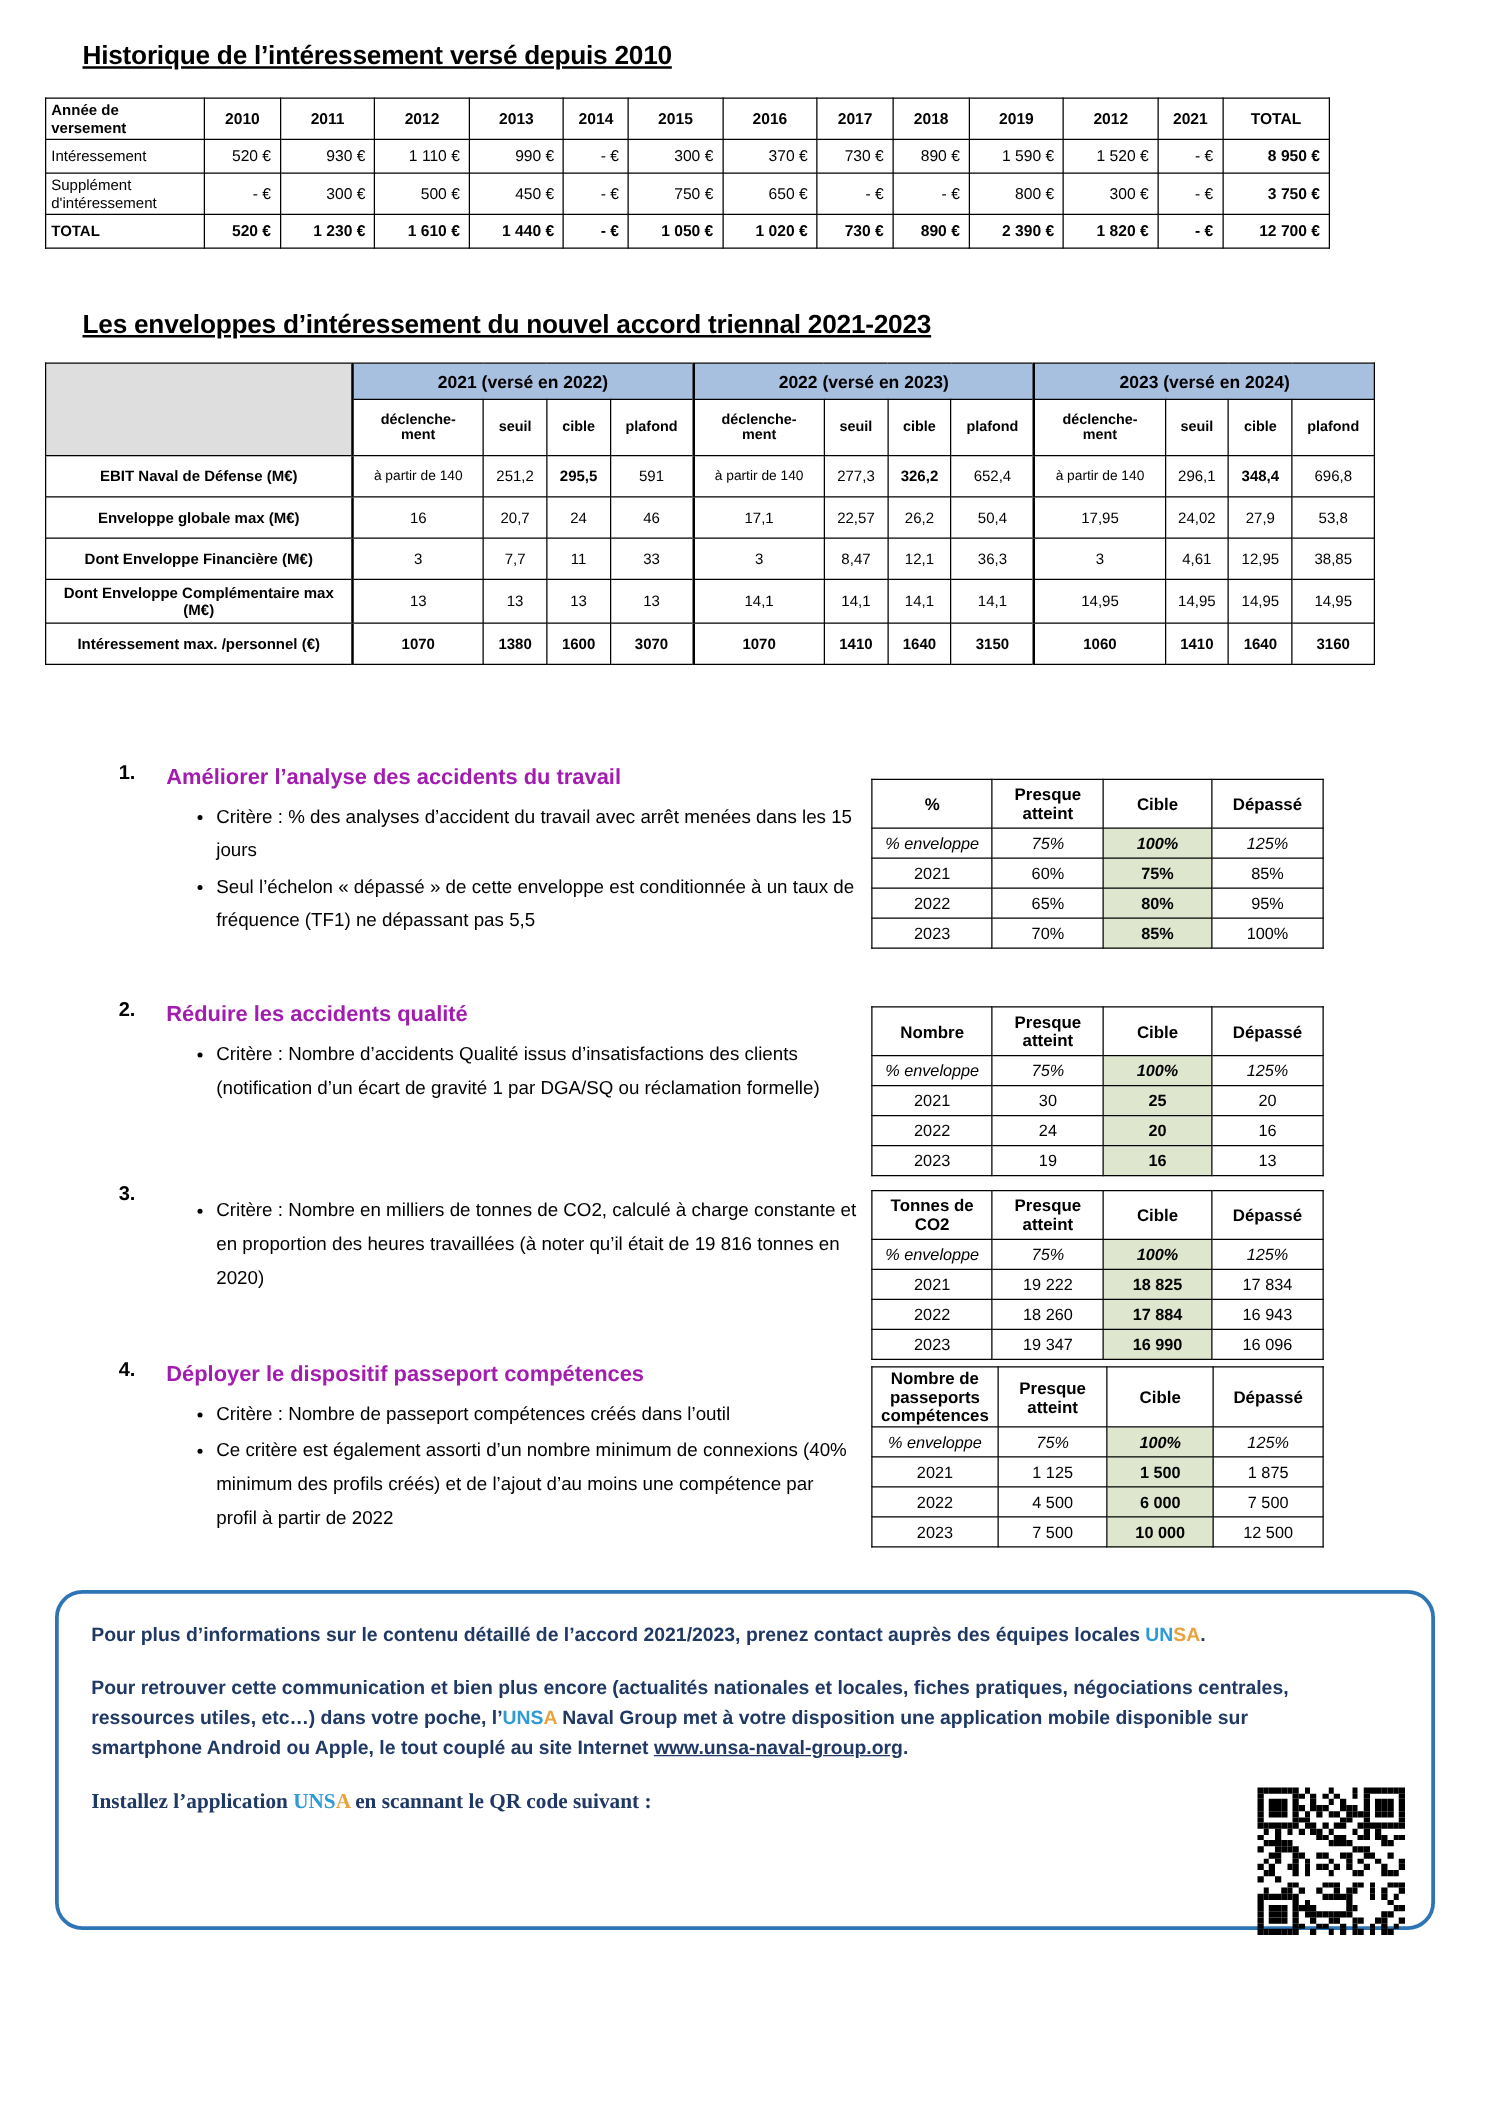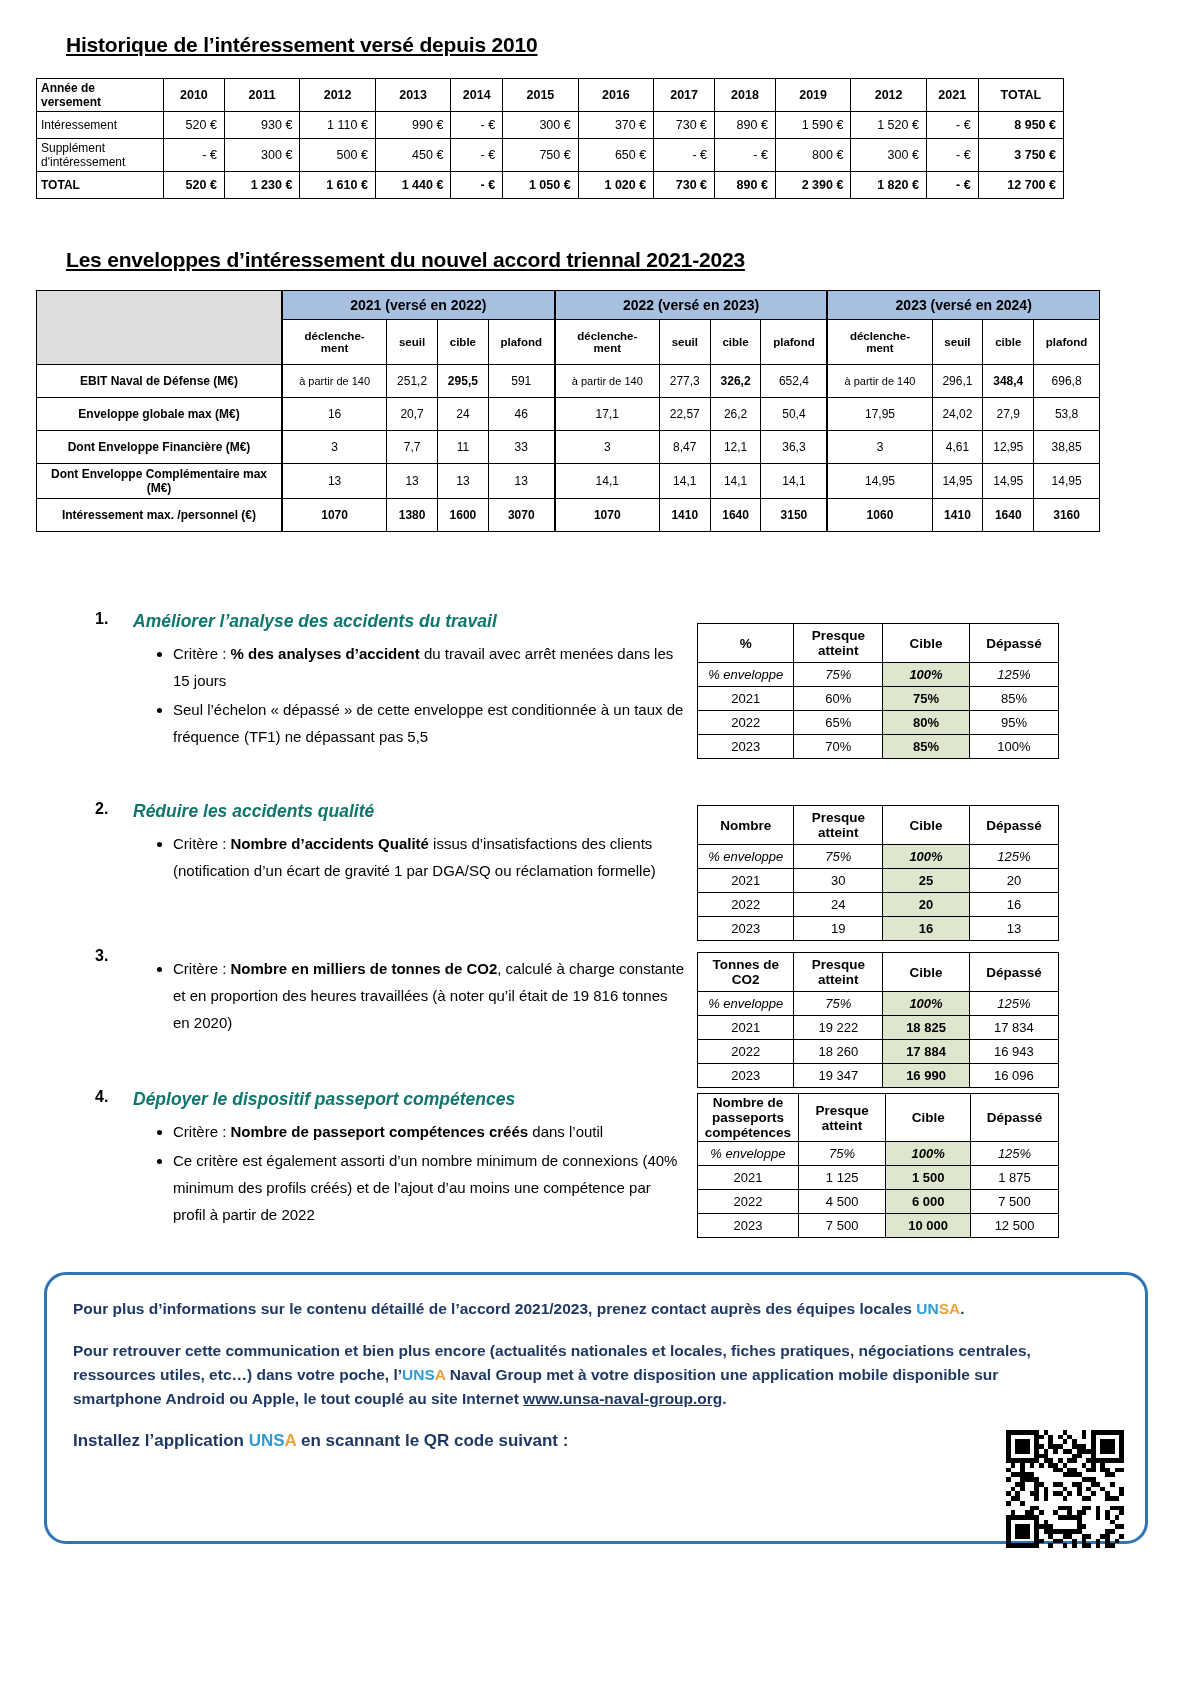--- a/index.html
+++ b/index.html
@@ -120,36 +120,35 @@
     left: 0;
     top: 0;
     font-size: 16px;
     font-weight: bold;
     color: #000;
     width: 26px;
   }
   .crit-head {
     font-size: 17.5px;
     font-weight: bold;
-    color: #0f766e;
+    color: #a21caf;
     margin-left: 38px;
     line-height: 22px;
-    font-style: italic;
   }
   ul.crit-bullets {
     margin: 8px 0 0 60px;
     padding: 0 0 0 18px;
     list-style: disc;
   }
   ul.crit-bullets li {
     font-size: 15px;
     line-height: 27px;
     margin-bottom: 2px;
   }
-  ul.crit-bullets li b { font-weight: bold; }
+  ul.crit-bullets li b { font-weight: normal; }
 
   
   .mini {
     position: absolute;
     width: 362px;
     font-size: 13px;
     border-collapse: collapse;
   }
   .mini td {
     border: 1px solid #000;
@@ -182,21 +181,21 @@
     padding: 22px 26px 0 26px;
   }
   .bluebox p {
     margin: 0 0 18px 0;
     font-size: 15.5px;
     font-weight: bold;
     color: #1f3864;
     line-height: 24px;
     max-width: 960px;
   }
-  .bluebox p.last { font-size: 17px; margin-top: 6px; }
+  .bluebox p.last { font-size: 17px; margin-top: 6px; font-family: Liberation Serif, serif; }
   .u-blue { color: #2e9bd6; }
   .u-orange { color: #e8a33d; }
   .link {
     color: #1f3864;
     text-decoration: underline;
   }
   .qr {
     position: absolute;
     right: 76px;
     top: 1430px;

